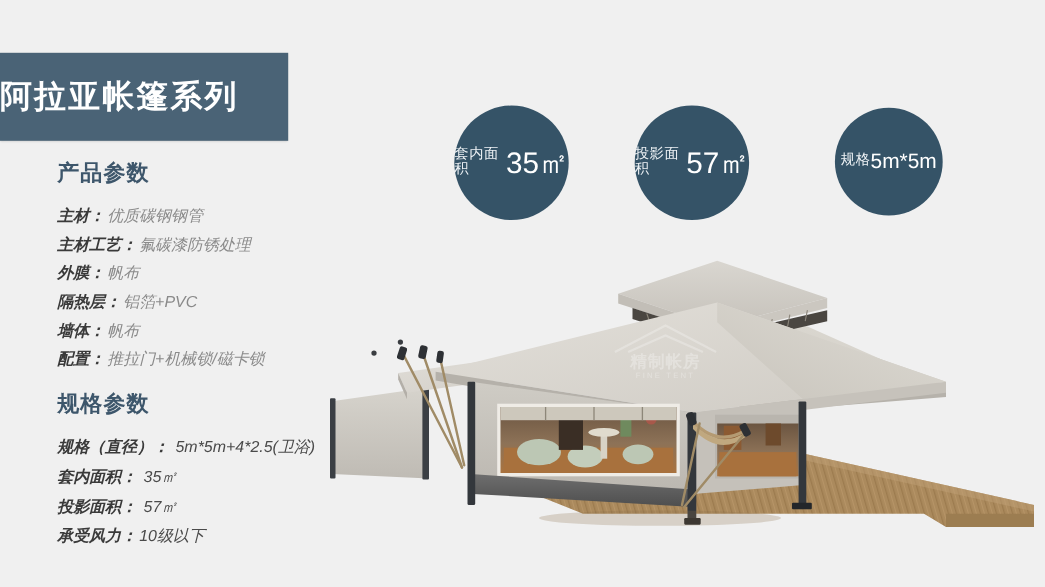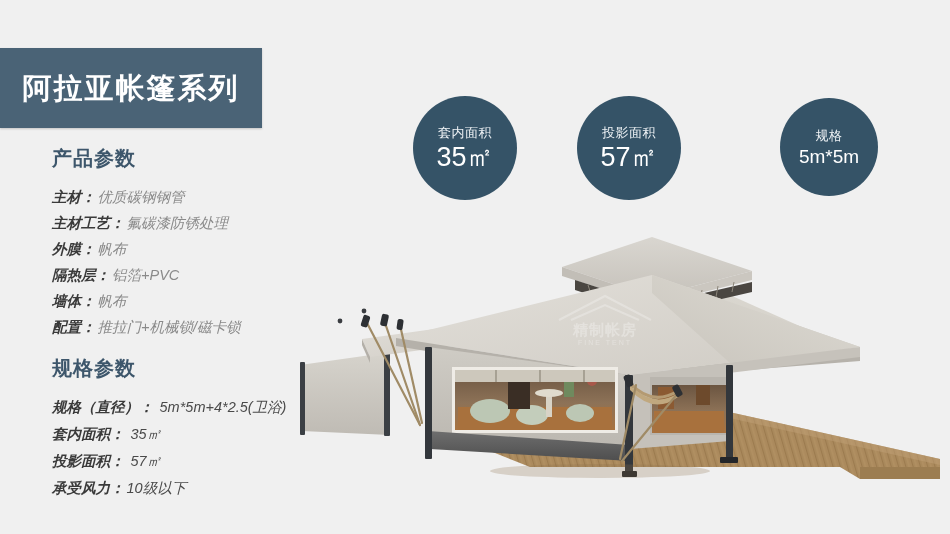--- a/index.html
+++ b/index.html
@@ -25,21 +25,21 @@
   #title-banner {
     position: absolute;
     left: 0px;
     top: 48px;
     width: 262px;
     height: 80px;
     background: #4a6376;
     box-shadow: 0 1px 2px rgba(0,0,0,0.18);
     display: flex;
     align-items: center;
-    justify-content: center;
+    justify-content: flex-start;
   }
   #title-banner .title-text {
     color: #ffffff;
     font-size: 29px;
     font-weight: bold;
     letter-spacing: 2px;
     line-height: 1;
     white-space: nowrap;
   }
 
@@ -99,24 +99,24 @@
     top: 88px;
     width: 520px;
     height: 120px;
   }
   .badge {
     position: absolute;
     border-radius: 50%;
     background: #355367;
     color: #ffffff;
     display: flex;
-    flex-direction: column;
+    flex-direction: row;
     align-items: center;
     justify-content: center;
-    text-align: right;
+    text-align: left;
   }
   .badge-label {
     font-size: 13px;
     line-height: 1;
     letter-spacing: 0.5px;
     color: #eef2f5;
     margin-bottom: 5px;
   }
   .badge-value {
     font-size: 27px;
@@ -124,21 +124,21 @@
     font-weight: normal;
     letter-spacing: 0px;
     color: #ffffff;
     white-space: nowrap;
   }
   .badge-value.small {
     font-size: 19px;
   }
   #badge-0 { left: 8px;   top: 8px;  width: 104px; height: 104px; }
   #badge-1 { left: 172px; top: 8px;  width: 104px; height: 104px; }
-  #badge-2 { left: 375px; top: 10px; width: 98px;  height: 98px; }
+  #badge-2 { left: 354px; top: 10px; width: 98px;  height: 98px; }
 
   
   #tent-figure {
     position: absolute;
     left: 300px;
     top: 235px;
     width: 650px;
     height: 270px;
   }
   #tent-svg { display: block; }

